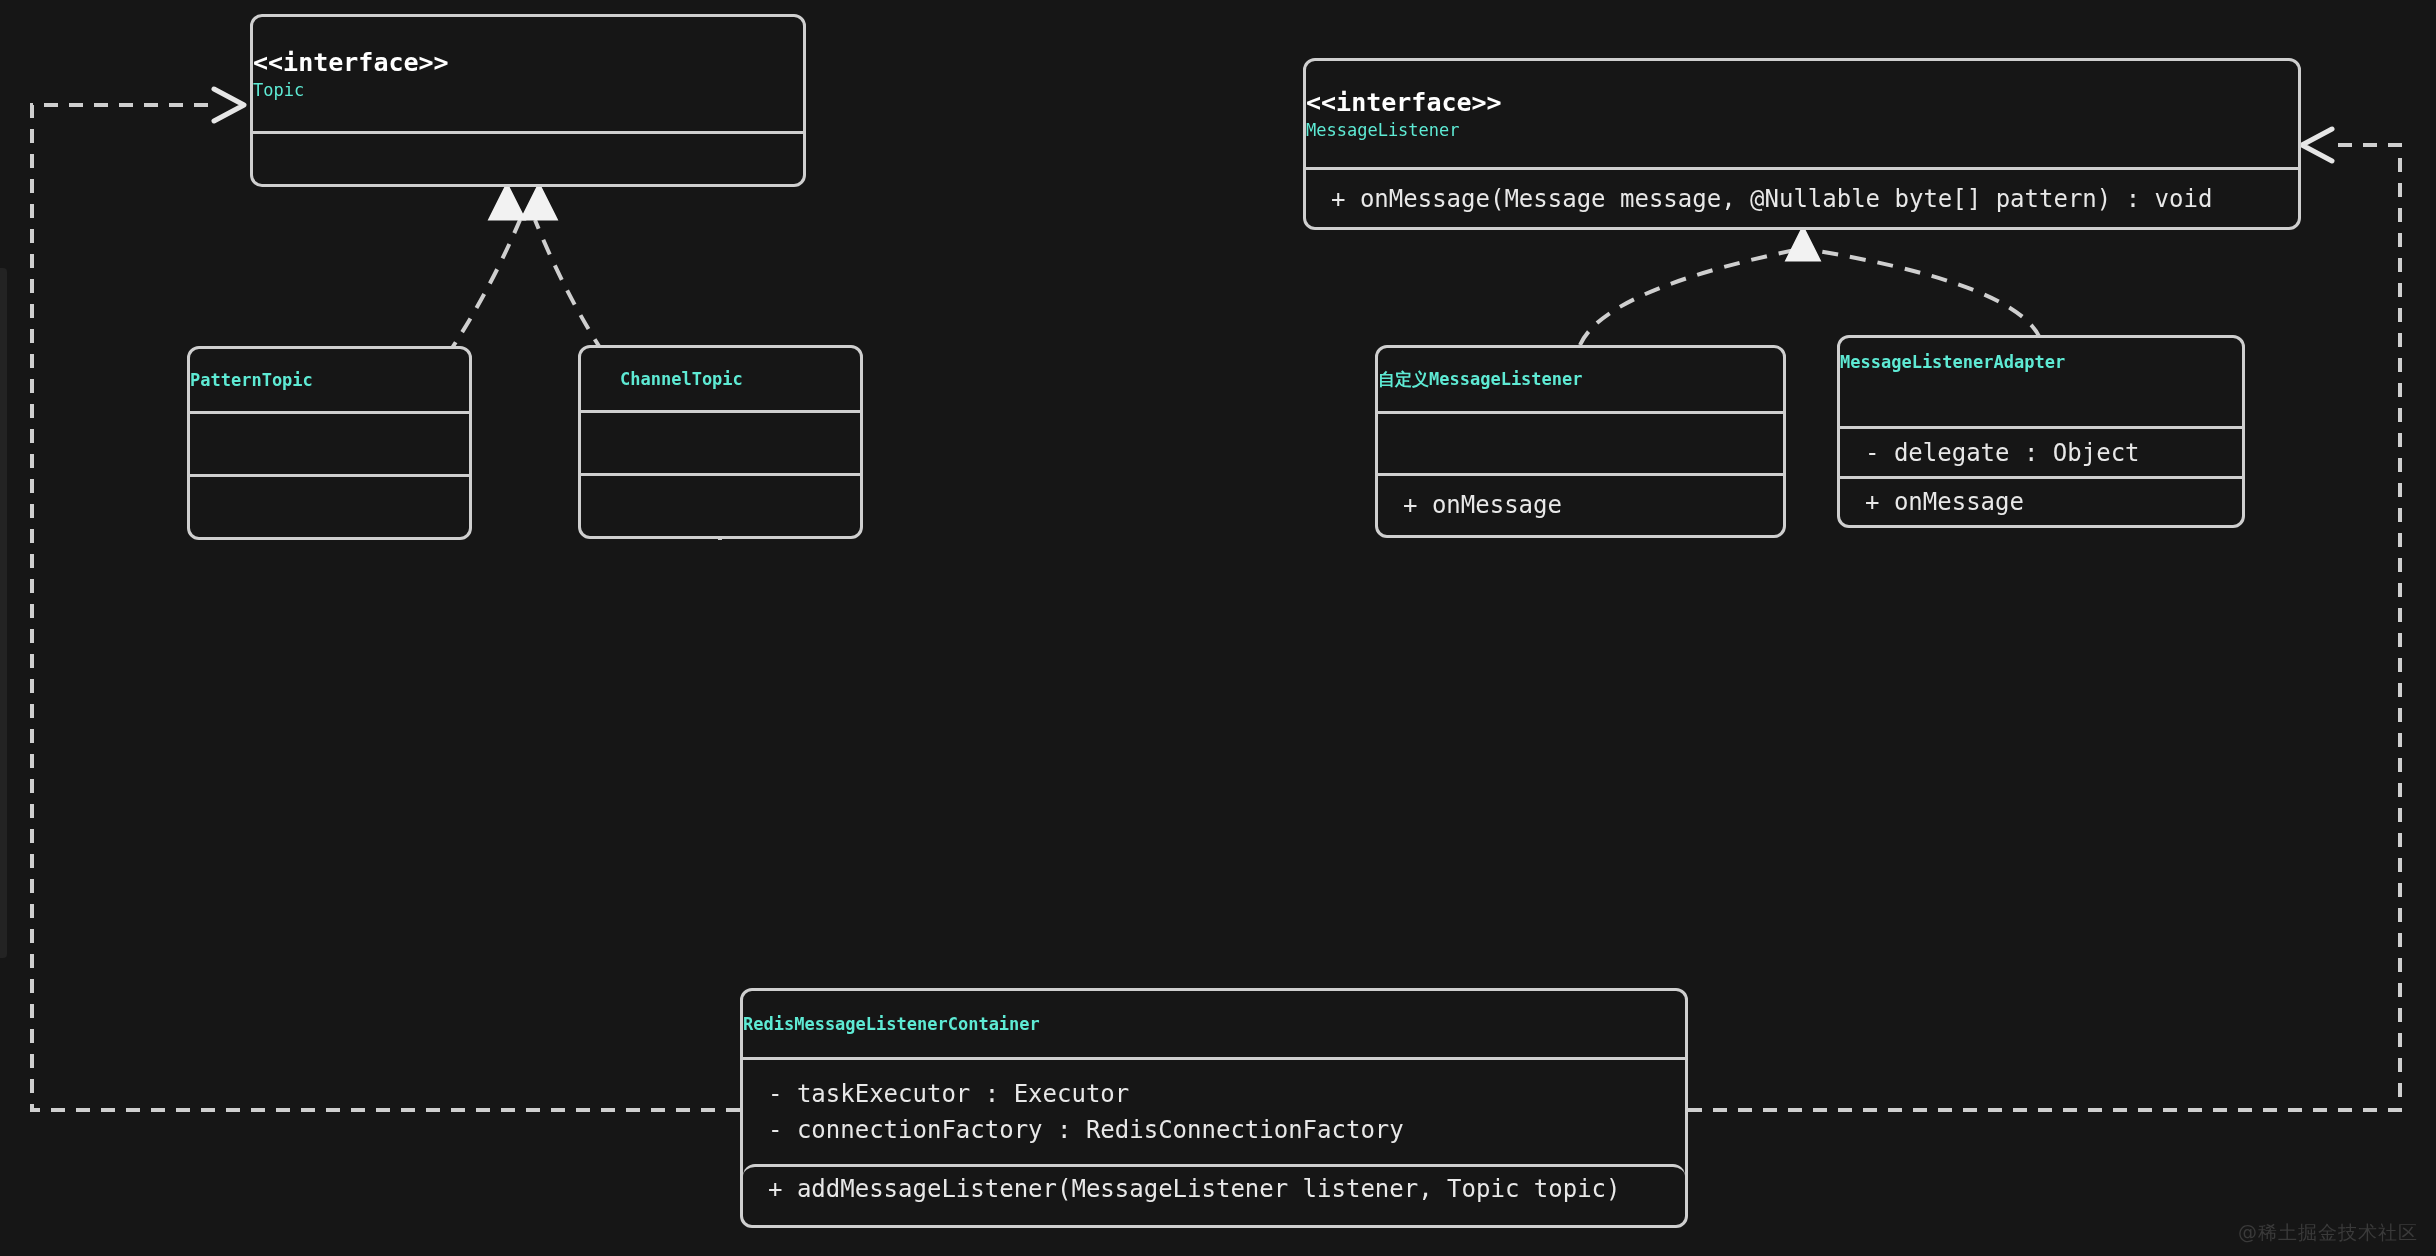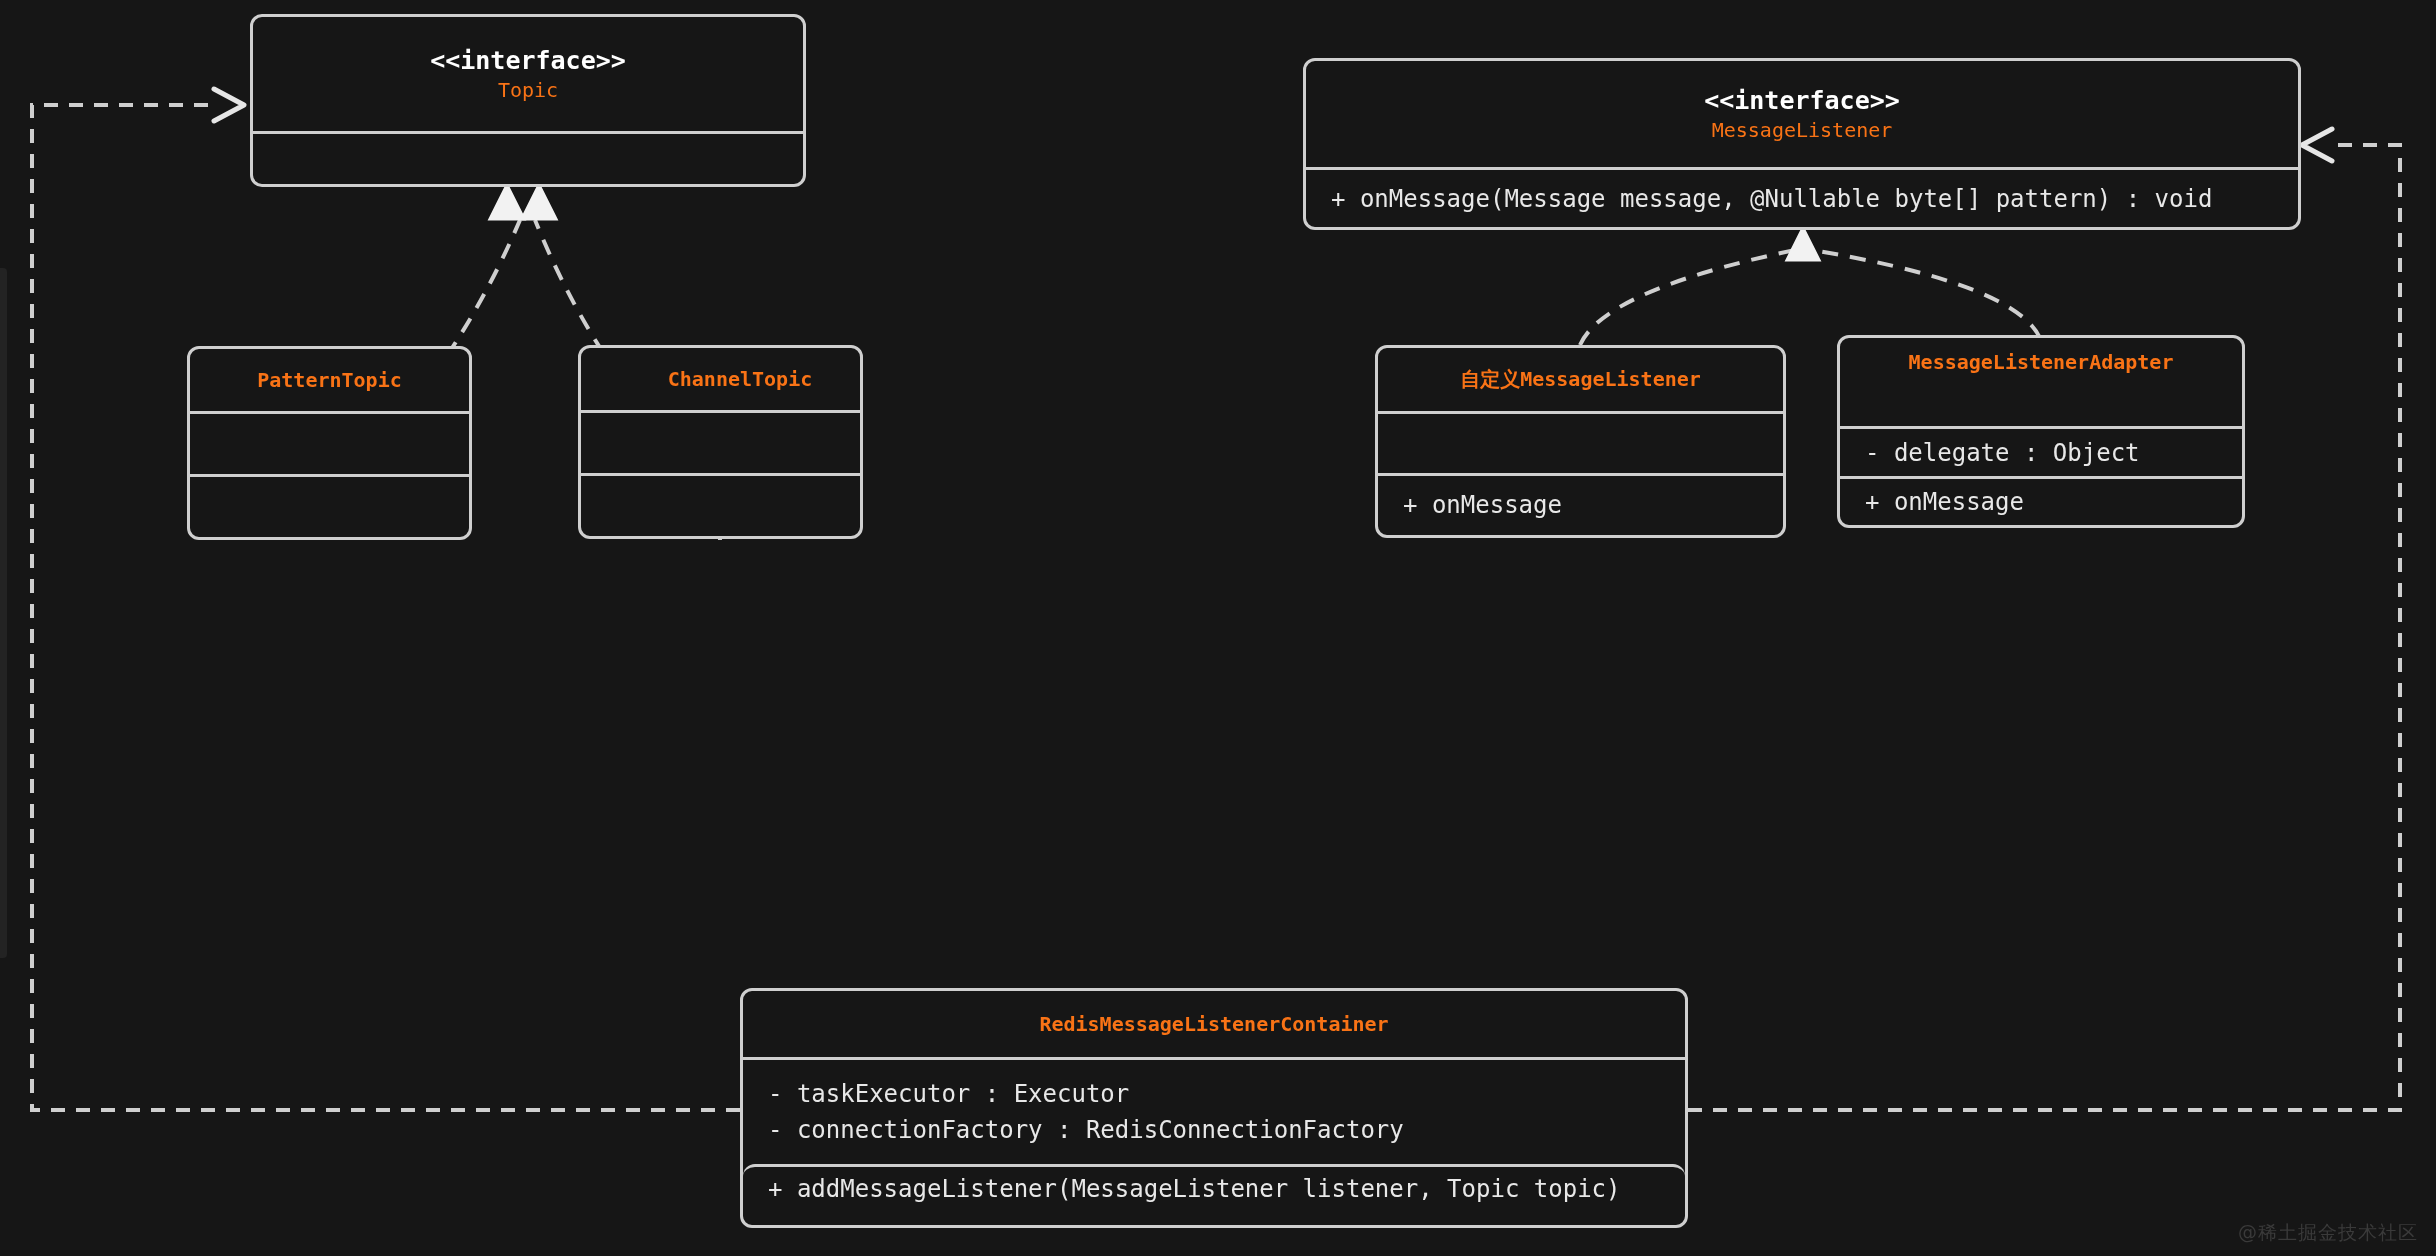--- a/index.html
+++ b/index.html
@@ -40,33 +40,33 @@
     box-sizing: border-box;
     display: flex;
     flex-direction: column;
     justify-content: center;
     position: relative;
   }
   .compartment + .compartment {
     border-top: 3px solid #cfcfcf;
   }
   .c-title {
-    align-items: center;
+    align-items: flex-start;
     text-align: center;
   }
   .stereotype {
     color: #ffffff;
     font-weight: bold;
     font-size: 25px;
     letter-spacing: 0px;
     line-height: 1.25;
   }
   .classname {
-    color: #f97316;
-    font-size: 20px;
+    color: #5eead4;
+    font-size: 17px;
     line-height: 1.3;
   }
   .classname.bold {
     font-weight: bold;
   }
   .member {
     color: #e8e8e8;
     font-size: 24px;
     line-height: 1.5;
     padding-left: 25px;

